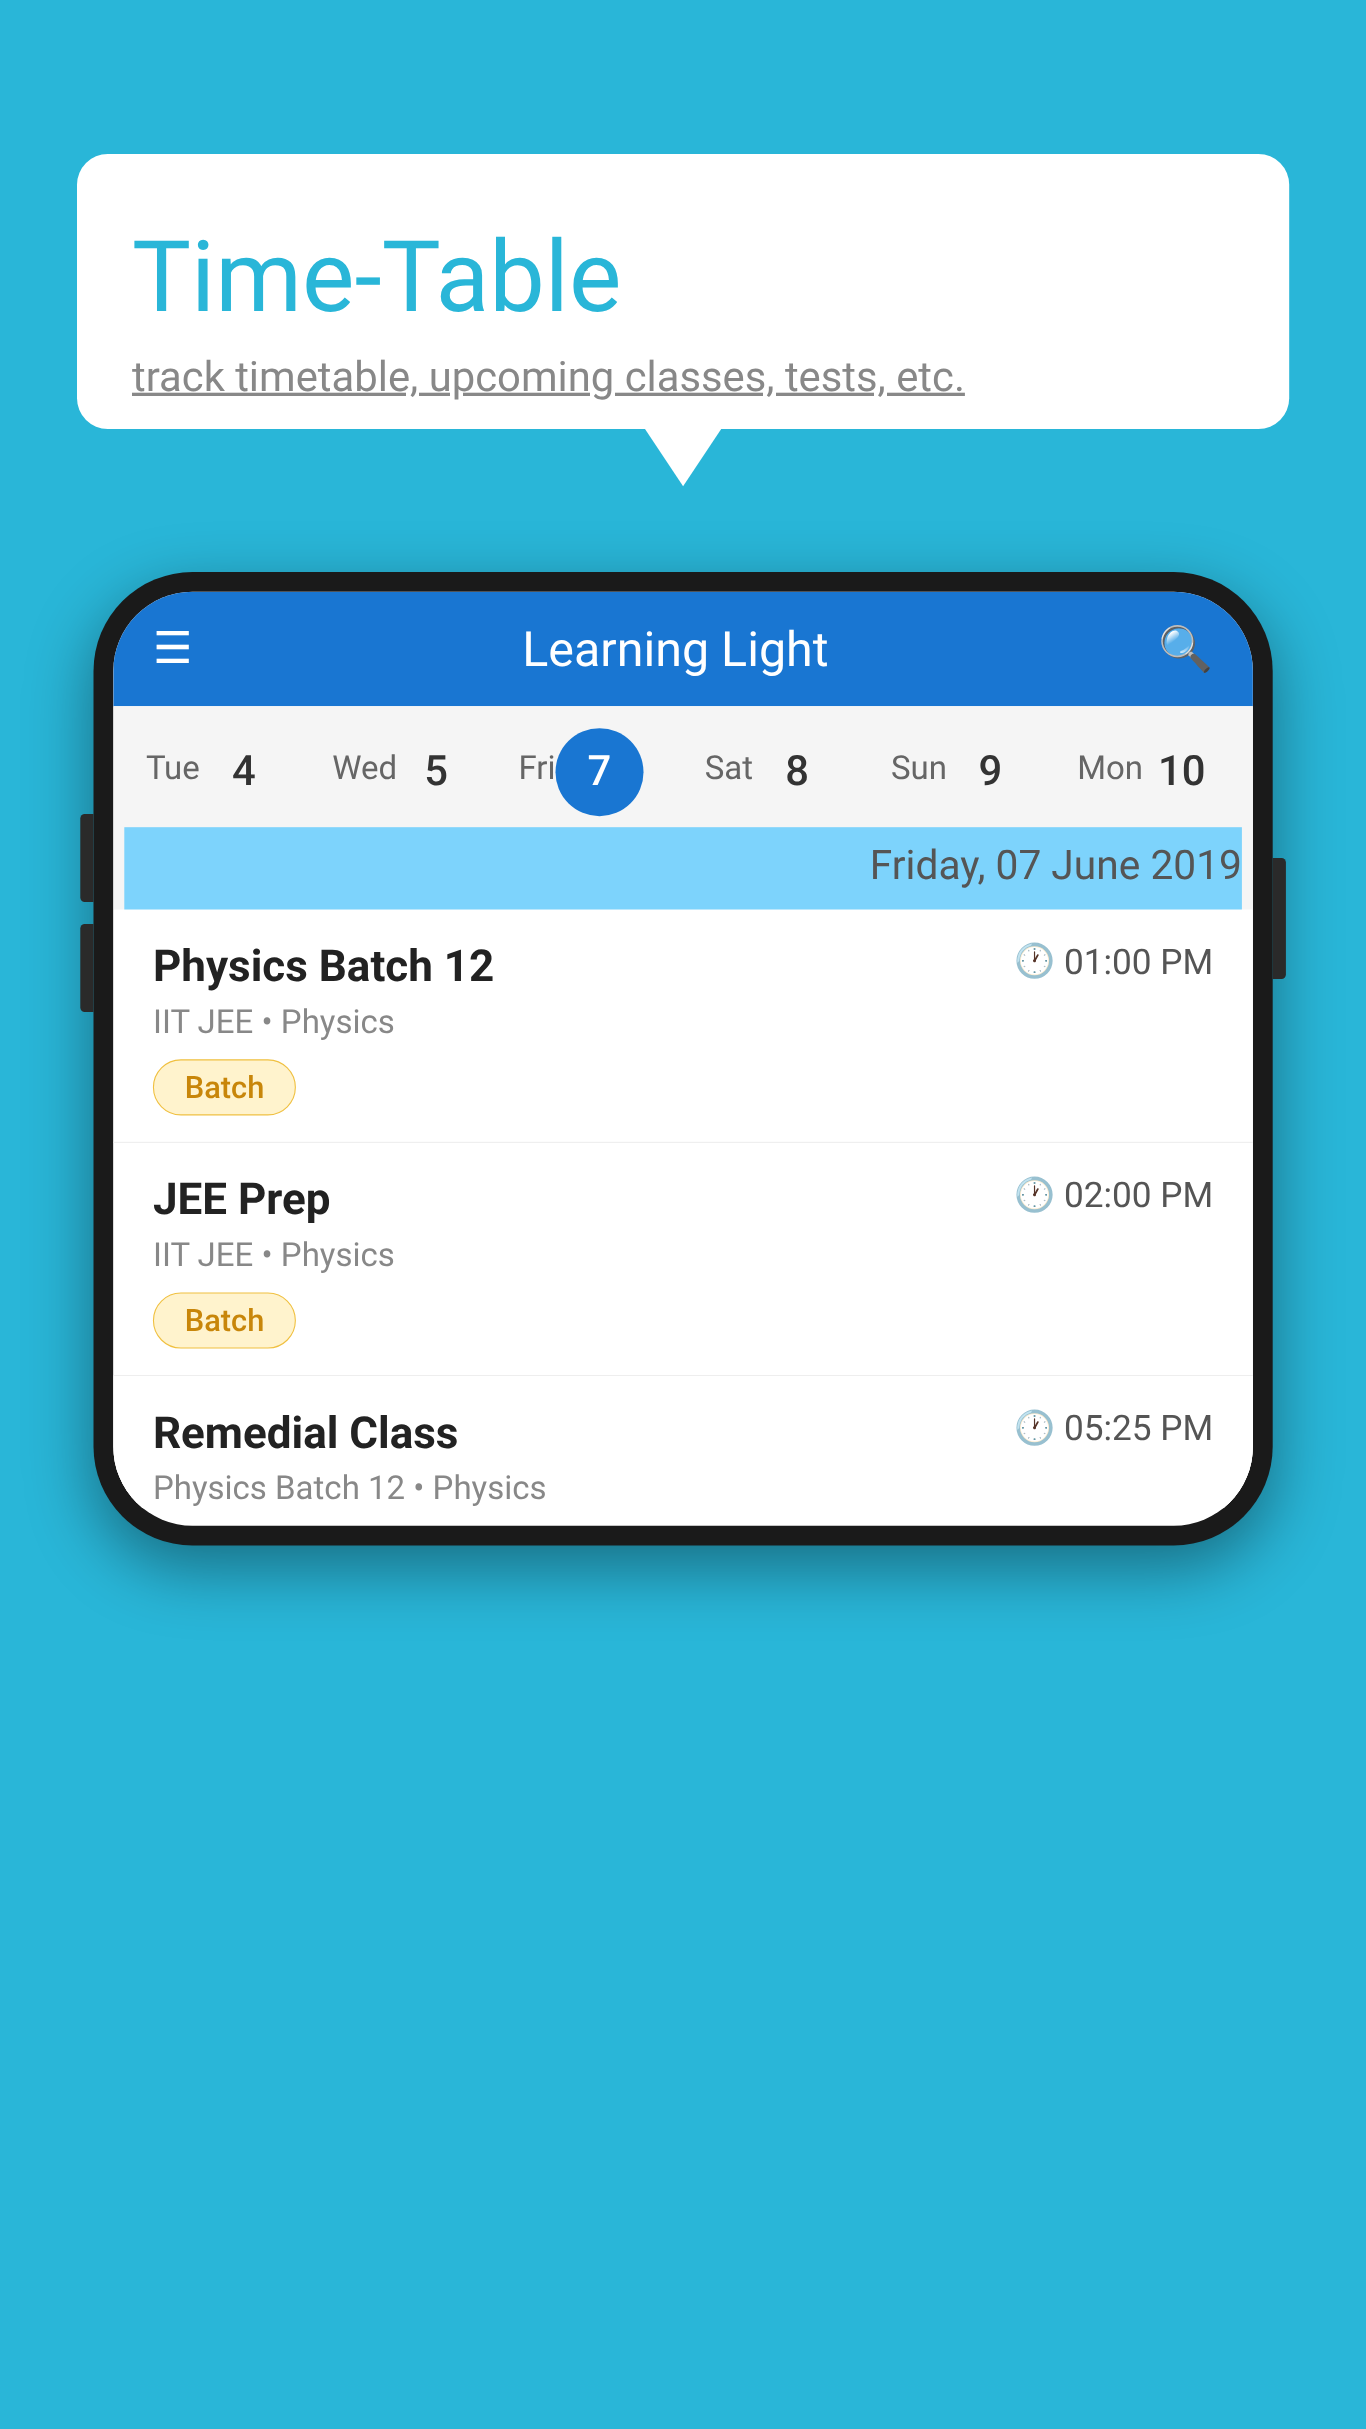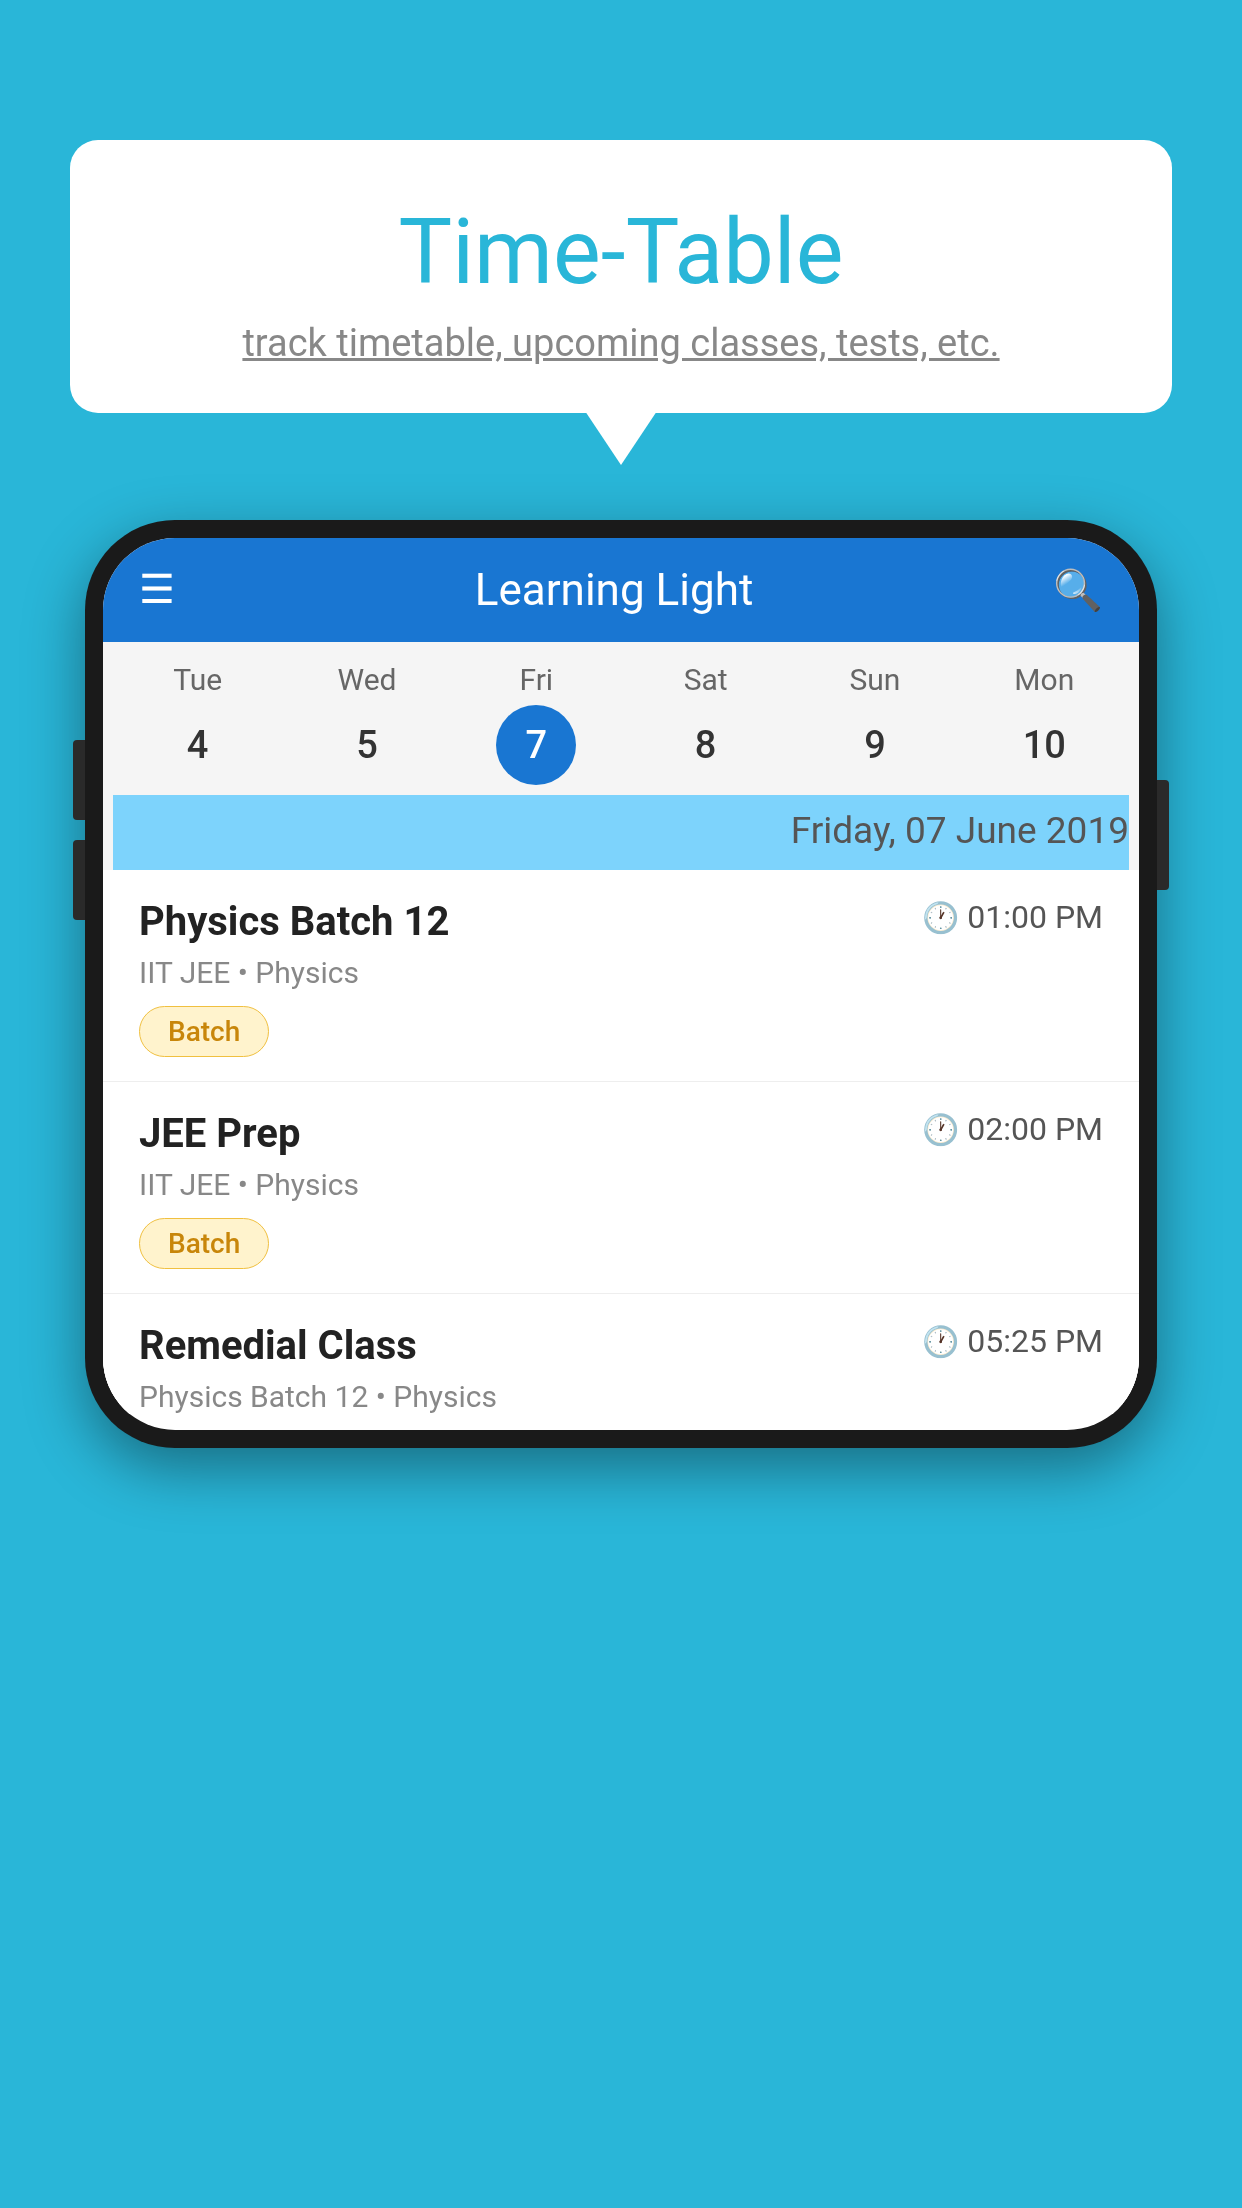--- a/index.html
+++ b/index.html
@@ -18,22 +18,22 @@
     .speech-bubble-container {
       position: absolute;
       top: 140px;
       left: 70px;
       right: 70px;
     }
 
     .speech-bubble {
       background: white;
       border-radius: 28px;
-      padding: 60px 50px 48px;
-      text-align: center;
+      padding: 60px 50px 25px;
+      text-align: left;
       position: relative;
     }
 
     .speech-bubble::after {
       content: '';
       position: absolute;
       bottom: -52px;
       left: 50%;
       transform: translateX(-50%);
       width: 0;
@@ -163,21 +163,21 @@
     }
 
     .days-row {
       display: flex;
       justify-content: space-around;
       padding-bottom: 10px;
     }
 
     .day-col {
       display: flex;
-      flex-direction: column;
+      flex-direction: row;
       align-items: center;
       width: 130px;
     }
 
     .day-name {
       font-size: 30px;
       color: #666;
       margin-bottom: 8px;
     }
 

